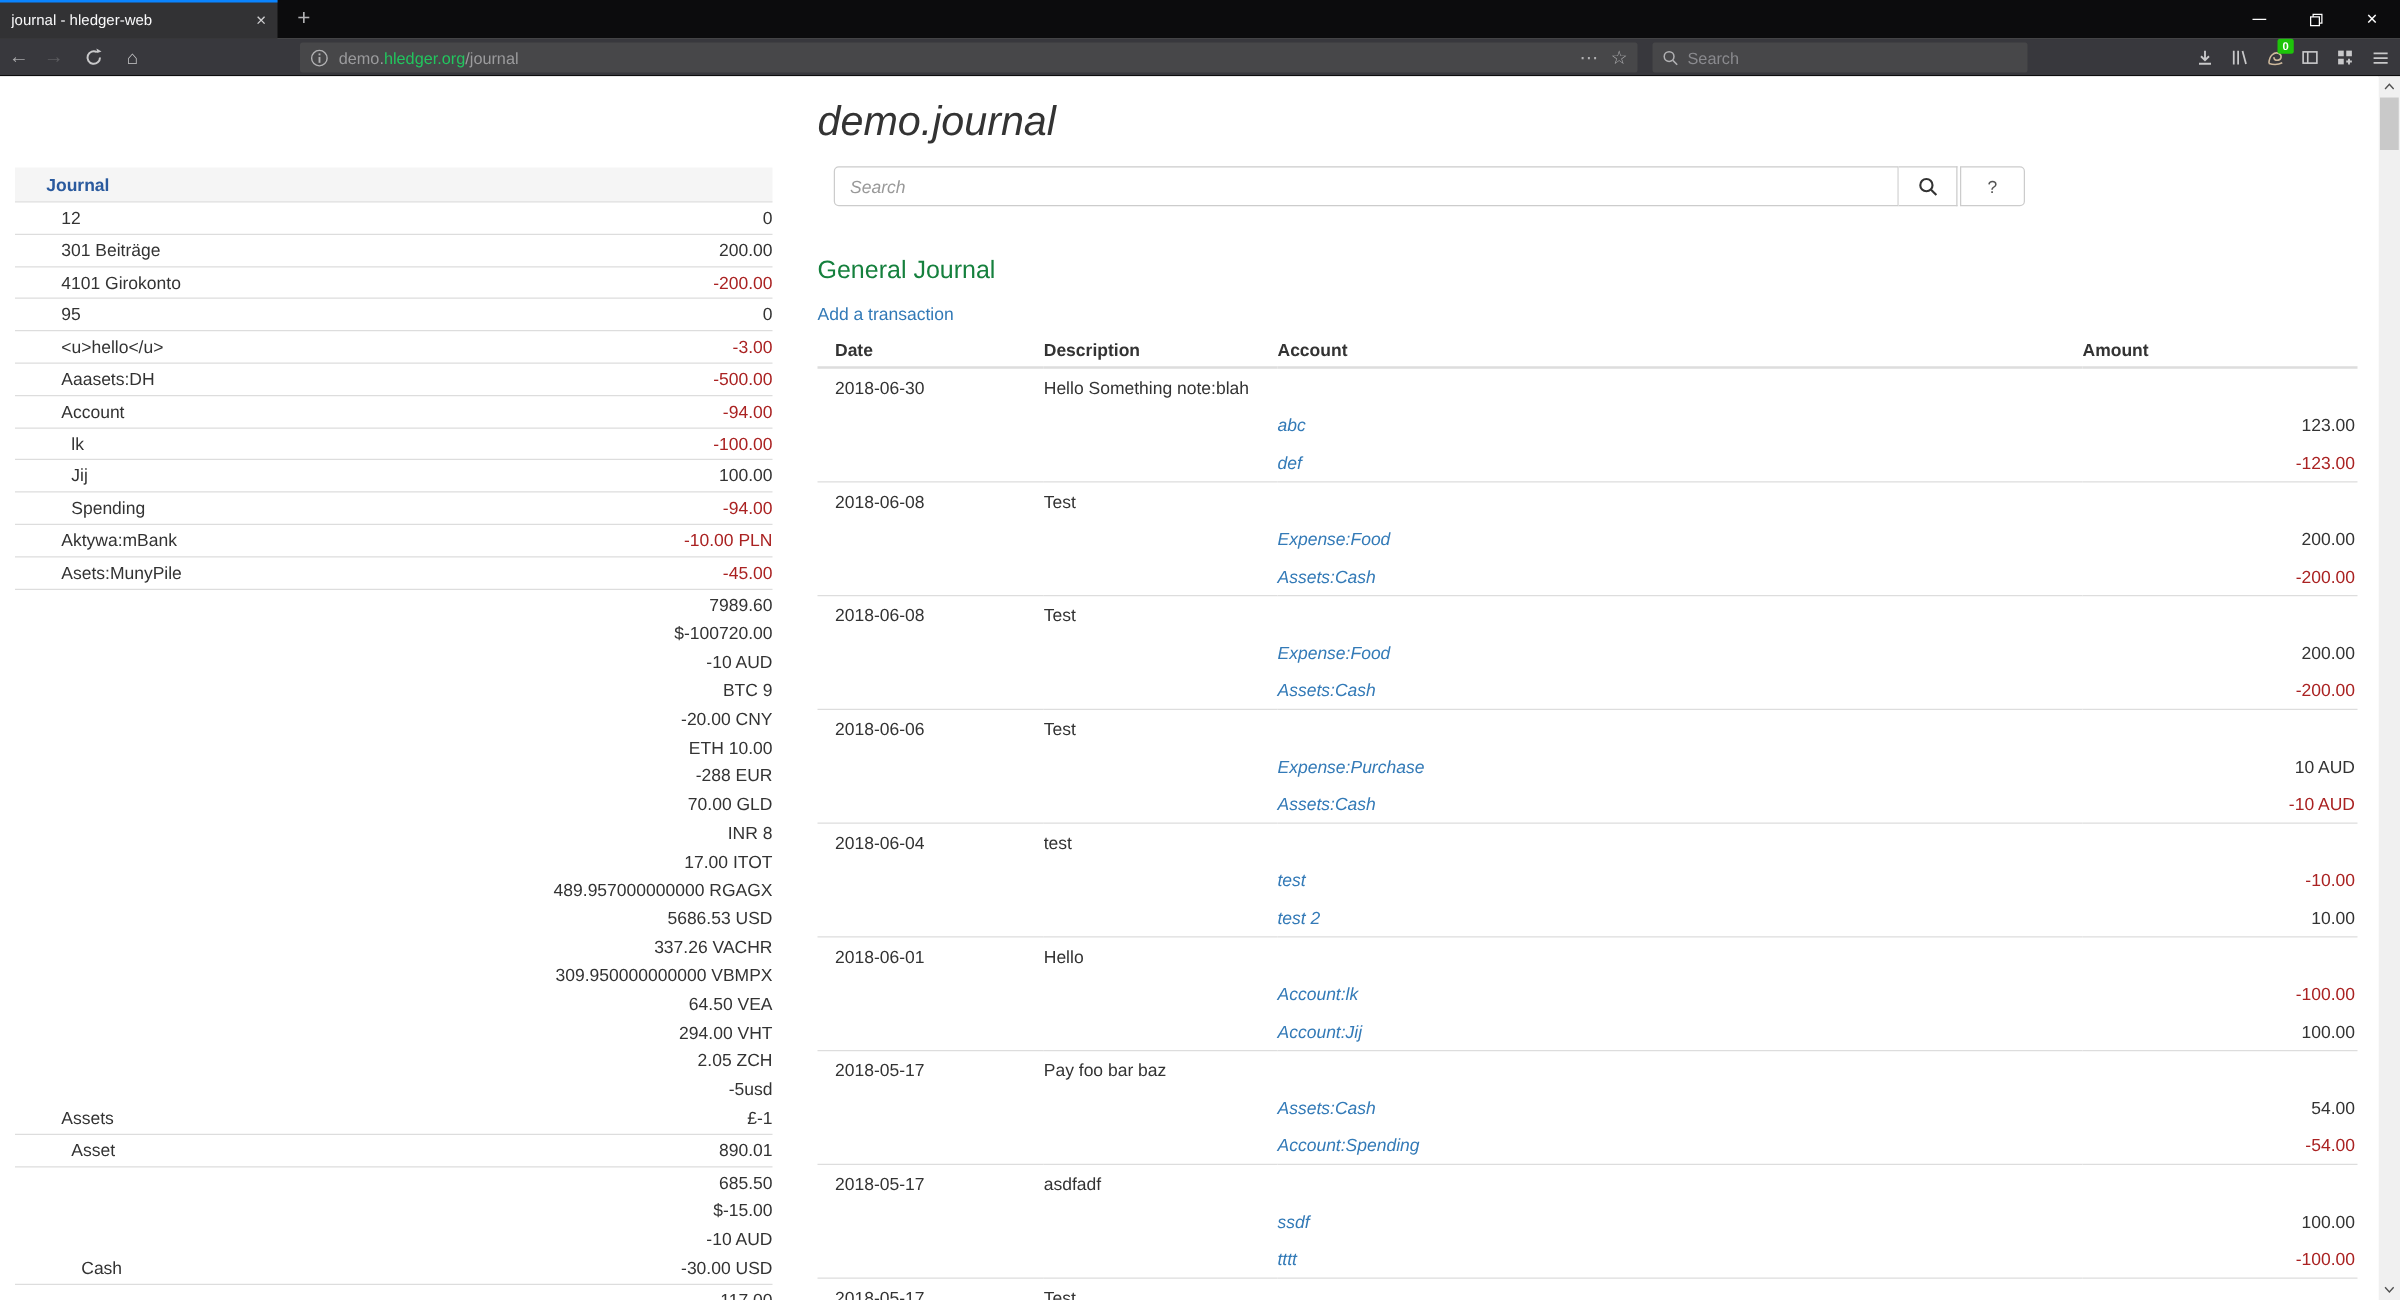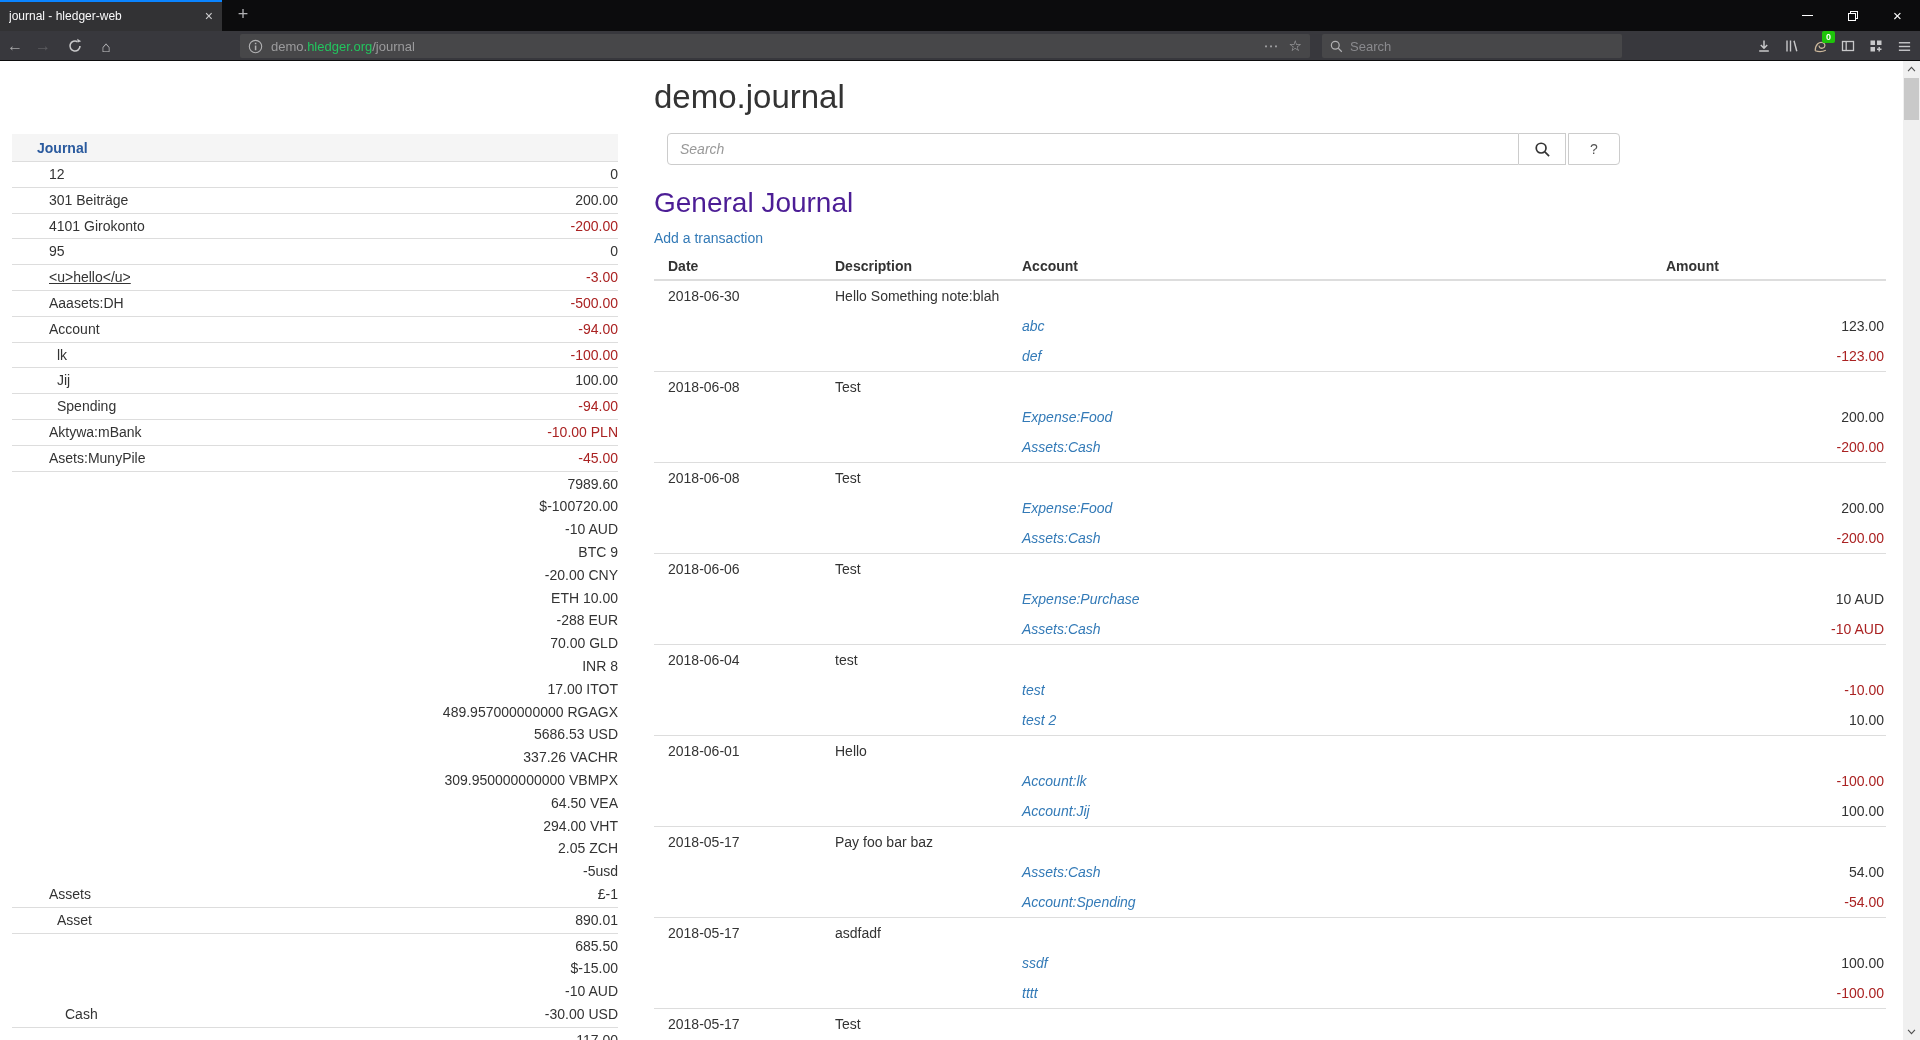--- a/index.html
+++ b/index.html
@@ -64,31 +64,31 @@
   .journal-link { margin-left:25px; font-weight:bold; color:#2a5a9e; text-decoration:none; }
   .side-row { border-top:1px solid #ddd; display:flex; justify-content:space-between;
               align-items:flex-end; padding:1px 0; }
   .acct-name { color:#333; text-decoration:none; line-height:22.8px; display:block; }
   .amts { text-align:right; }
   .amt-line { line-height:22.8px; color:#333; }
   .neg { color:#aa2222; }
 
   
   #main { position:absolute; left:654px; top:0; width:1232px; }
-  #page-title { margin-top:17px; font-size:33px; font-weight:400; color:#333; line-height:38px; }
+  #page-title { margin-top:17px; font-size:33px; font-weight:400; color:#333; line-height:38px;font-style:italic; }
   #search-group { margin-top:17px; margin-left:13px; width:953px; height:32px; display:flex; }
   #page-search-input { flex:1; height:32px; border:1px solid #ccc; border-radius:4px 0 0 4px;
                        padding:0 12px; font-size:14px; font-style:italic; color:#555; outline:none;
                        font-family:"Liberation Sans",sans-serif; }
   #page-search-input::placeholder { color:#999; opacity:1; font-style:italic; }
   .search-btn { width:47px; height:32px; background:#fff; border:1px solid #ccc; border-left:none;
                 display:flex; align-items:center; justify-content:center; cursor:pointer; }
   .help-btn { width:52px; height:32px; background:#fff; border:1px solid #ccc; border-left:1px solid #ccc;
               margin-left:2px; border-radius:0 4px 4px 0; color:#555; font-size:14px; cursor:pointer; }
-  #section-heading { margin-top:22px; font-size:28px; font-weight:400; color:#4c1d95; line-height:32px; }
+  #section-heading { margin-top:35px; font-size:20px; font-weight:400; color:#15803d; line-height:32px; }
   #add-link { display:inline-block; margin-top:10px; font-size:14px; color:#337ab7; text-decoration:none; line-height:18px; }
 
   table.tx-table { border-collapse:collapse; width:1232px; table-layout:fixed; margin-top:2px; }
   .tx-table th { text-align:left; font-size:14px; font-weight:bold; color:#333;
                  padding:7px 0 3px 0; border-bottom:2px solid #ddd; line-height:20px; }
   .tx-table td { font-size:14px; padding:5px 0; line-height:20px; vertical-align:top; }
   .c-date { width:181px; padding-left:14px !important; }
   th.c-date { padding-left:14px !important; }
   .c-desc { width:187px; }
   .c-amt { width:220px; text-align:right; padding-right:2px !important;margin-left:40px; }
@@ -222,21 +222,21 @@
             <div class="amt-line neg">-200.00</div>
           </div>
         </div>
         <div class="side-row">
           <a class="acct-name" href="#" style="padding-left: 37px;">95</a>
           <div class="amts">
             <div class="amt-line">0</div>
           </div>
         </div>
         <div class="side-row">
-          <a class="acct-name" href="#" style="padding-left: 37px; text-decoration: underline;">&lt;u&gt;hello&lt;/u&gt;</a>
+          <a class="acct-name" href="#" style="padding-left: 37px;">&lt;u&gt;hello&lt;/u&gt;</a>
           <div class="amts">
             <div class="amt-line neg">-3.00</div>
           </div>
         </div>
         <div class="side-row">
           <a class="acct-name" href="#" style="padding-left: 37px;">Aaasets:DH</a>
           <div class="amts">
             <div class="amt-line neg">-500.00</div>
           </div>
         </div>

